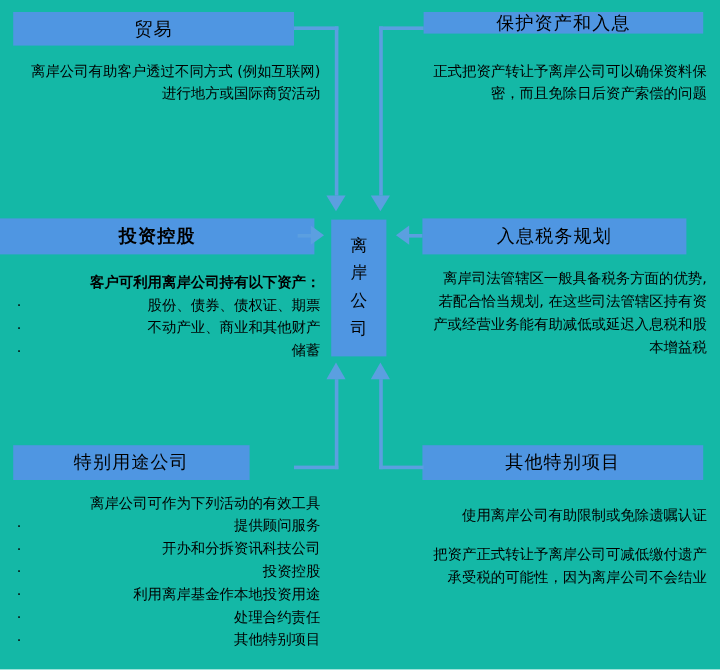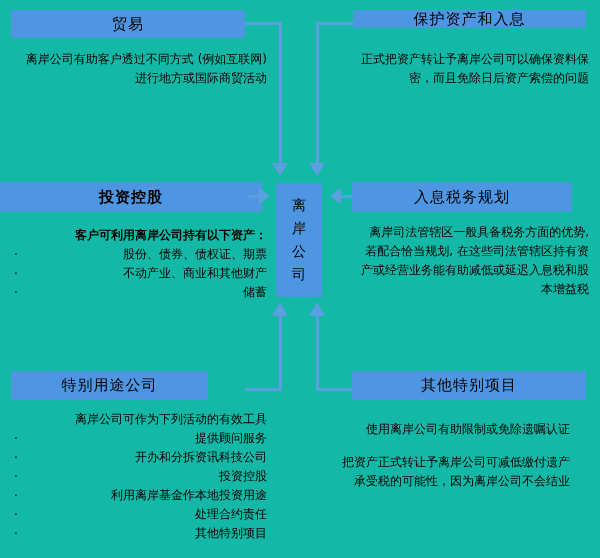--- a/index.html
+++ b/index.html
@@ -93,21 +93,21 @@
 
     <li>提供顾问服务</li>
         <li>开办和分拆资讯科技公司</li>
         <li>投资控股</li>
         <li>利用离岸基金作本地投资用途</li>
         <li>处理合约责任</li>
         <li>其他特别项目</li>
       </ul>
   </div>
 
-  <div class="body-text" style="left:338px;top:420px;width:232px;">
+  <div class="body-text" style="left:357px;top:420px;width:232px;">
 
   <p>使用离岸公司有助限制或免除遗嘱认证</p>
       <p>把资产正式转让予离岸公司可减低缴付遗产承受税的可能性，因为离岸公司不会结业</p>
     </div>
 
   <div class="seg" style="left:245px;top:22px;width:37px;height:3px;"></div>
   <div class="seg" style="left:279px;top:22px;width:3px;height:141px;"></div>
   <div class="head head-down" style="left:272px;top:163px;"></div>
 
   <div class="seg" style="left:316px;top:22px;width:37px;height:3px;"></div>

